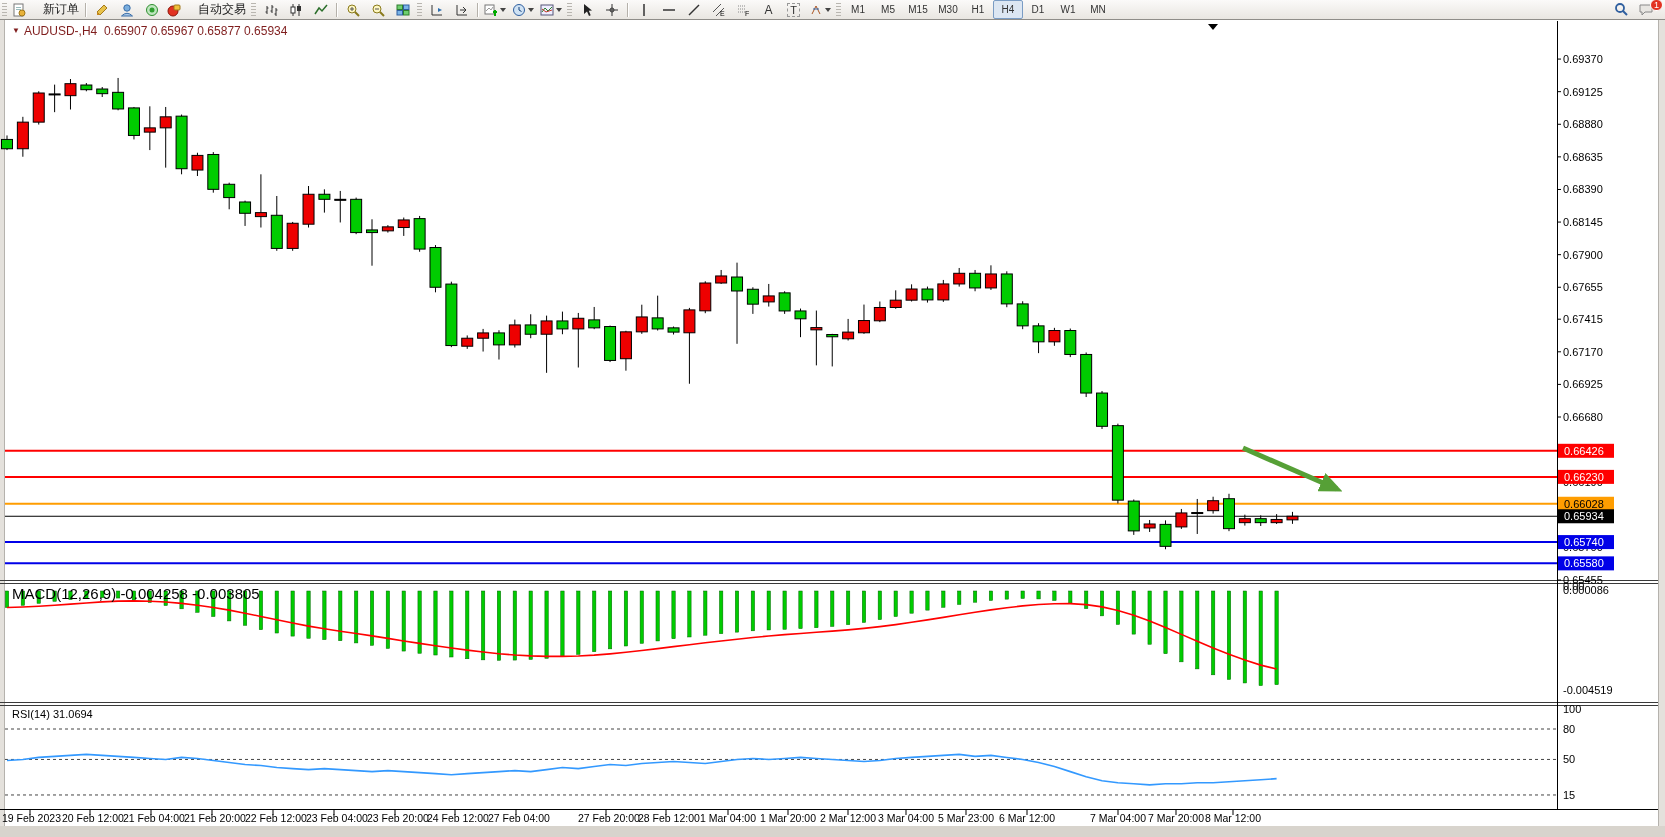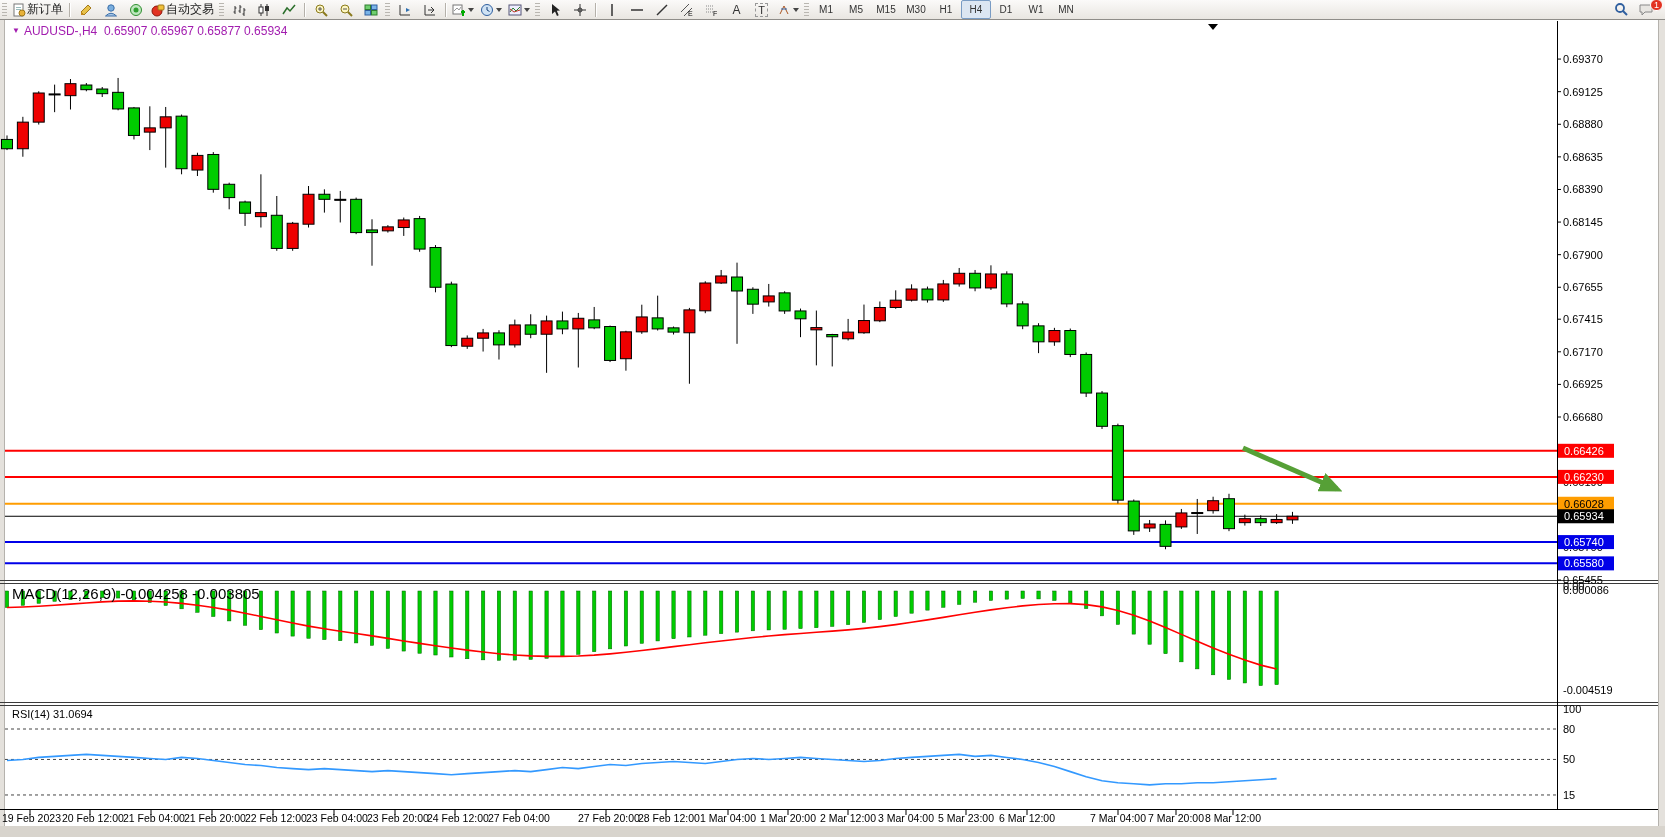--- a/index.html
+++ b/index.html
@@ -8,30 +8,30 @@
   
   #toolbar{position:absolute;left:0;top:0;width:1665px;height:19px;z-index:5;
     background:linear-gradient(#fbfaf9,#e9e6e1);border-bottom:1px solid #8f8d89;
     display:flex;align-items:center;font-size:11px;color:#222;}
   .grip{width:5px;height:14px;margin:0 2px;
     background:repeating-linear-gradient(to bottom,#b9b6b0 0 1px,transparent 1px 3px);}
   .sep{width:1px;height:14px;background:#b5b1aa;margin:0 3px;box-shadow:1px 0 0 #fff;}
   .tb{height:17px;min-width:19px;display:flex;align-items:center;justify-content:center;
     padding:0 2px;border:1px solid transparent;border-radius:2px;cursor:default;}
   .tb.active{background:#dce6f2;border:1px solid #7a9cc4;}
-  .tb span.lbl{margin-left:1px;font-size:12px;}
+  .tb span.lbl{margin-left:17px;font-size:12px;}
   .tf{font-size:10px;font-weight:normal;color:#333;min-width:24px;}
   .caret{width:0;height:0;border-left:3px solid transparent;border-right:3px solid transparent;
     border-top:4px solid #444;margin-left:2px;}
   #tb-right{position:absolute;right:6px;top:0;height:19px;display:flex;align-items:center;}
   #chat-badge{position:relative;}
   #chat-badge .badge{position:absolute;right:-5px;top:-2px;background:#e23222;color:#fff;
     border-radius:7px;font-size:9px;line-height:10px;padding:0 3px;border:1px solid #fff;}
   
-  #chart-title{position:absolute;left:12px;top:24px;z-index:3;font-size:12px;color:#a21caf;}
+  #chart-title{position:absolute;left:12px;top:24px;z-index:3;font-size:12px;color:#7f1d1d;}
   #chart-title .tri{font-size:8px;vertical-align:2px;margin-right:4px;}
   #macd-label{position:absolute;left:12px;top:585px;z-index:3;font-size:15px;color:#000;}
   #rsi-label{position:absolute;left:12px;top:708px;z-index:3;font-size:11px;color:#000;}
   svg text{font-family:"Liberation Sans",sans-serif;}
   #chart-svg{position:absolute;left:0;top:0;z-index:1;}
 </style>
 </head>
 <body>
 
 <div id="root">

